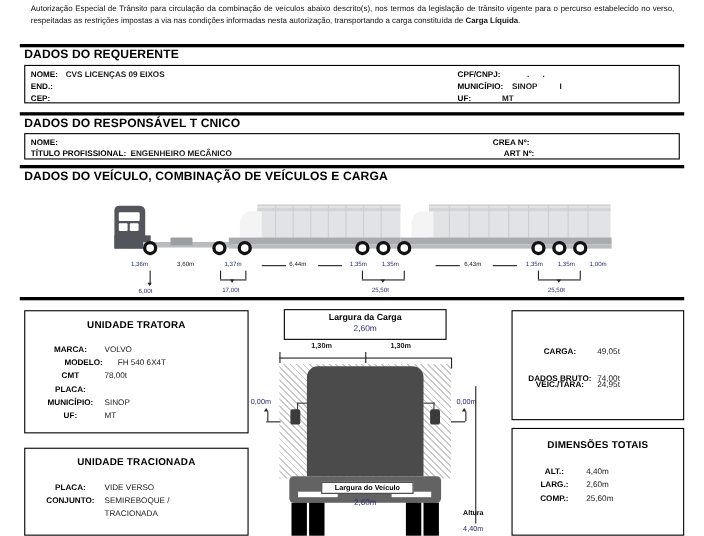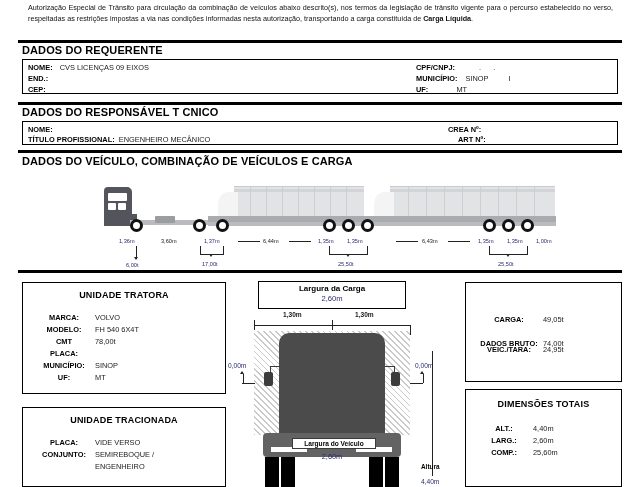--- a/index.html
+++ b/index.html
@@ -59,21 +59,21 @@
     box-sizing: border-box;
     background: #fff;
   }
   .fld {
     position: absolute;
     font-size: 7.4px;
     white-space: nowrap;
     line-height: 9px;
   }
   .fld .lbl { font-weight: bold; color: #000; }
-  .fld .val { color: #1a1a1a; font-weight: normal; }
+  .fld .val { color: #1a1a1a; font-weight: bold; }
   .dots { letter-spacing: 5px; color: #333; }
 
   
   .diagram-band {
     position: absolute;
     left: 18px;
     top: 172px;
     width: 604px;
     height: 100px;
     background: #fff;
@@ -479,21 +479,21 @@
     <div class="wt" style="left:480px; top:89px;">25,50t</div>
   </div>
 
   <div class="band-bottom"></div>
 
   <div class="panel" style="left:22px; top:282px; width:204px; height:112px;">
     <div class="panel-title" style="top:7px;">UNIDADE TRATORA</div>
     <div class="row" style="left:10px; top:30px;">
       <span class="k" style="width:62px;">MARCA:</span><span class="v">VOLVO</span>
     </div>
-    <div class="row" style="left:10px; top:42px;">
+    <div class="row" style="left:22px; top:42px;">
       <span class="k" style="width:62px;">MODELO:</span><span class="v">FH 540 6X4T</span>
     </div>
     <div class="row" style="left:10px; top:54px;">
       <span class="k" style="width:62px;">CMT</span><span class="v">78,00t</span>
     </div>
     <div class="row" style="left:10px; top:66px;">
       <span class="k" style="width:62px;">PLACA:</span><span class="v"></span>
     </div>
     <div class="row" style="left:10px; top:78px;">
       <span class="k" style="width:62px;">MUNICÍPIO:</span><span class="v">SINOP</span>
@@ -505,21 +505,21 @@
 
   <div class="panel" style="left:22px; top:407px; width:204px; height:80px;">
     <div class="panel-title" style="top:7px;">UNIDADE TRACIONADA</div>
     <div class="row" style="left:10px; top:30px;">
       <span class="k" style="width:62px;">PLACA:</span><span class="v">VIDE VERSO</span>
     </div>
     <div class="row" style="left:10px; top:42px;">
       <span class="k" style="width:62px;">CONJUNTO:</span><span class="v">SEMIREBOQUE /</span>
     </div>
     <div class="row" style="left:10px; top:54px;">
-      <span class="k" style="width:62px;"></span><span class="v">ENGENHEIRO</span>
+      <span class="k" style="width:62px;"></span><span class="v">TRACIONADA</span>
     </div>
   </div>
 
   <div class="panel" style="left:465px; top:282px; width:157px; height:100px;">
     <div class="row" style="left:9px; top:32px;">
       <span class="k" style="width:68px;">CARGA:</span><span class="v">49,05t</span>
     </div>
     <div class="row" style="left:9px; top:44px;">
       <span class="k" style="width:68px;margin-top:18px;">VEIC./TARA:</span><span class="v">24,95t</span>
     </div>

